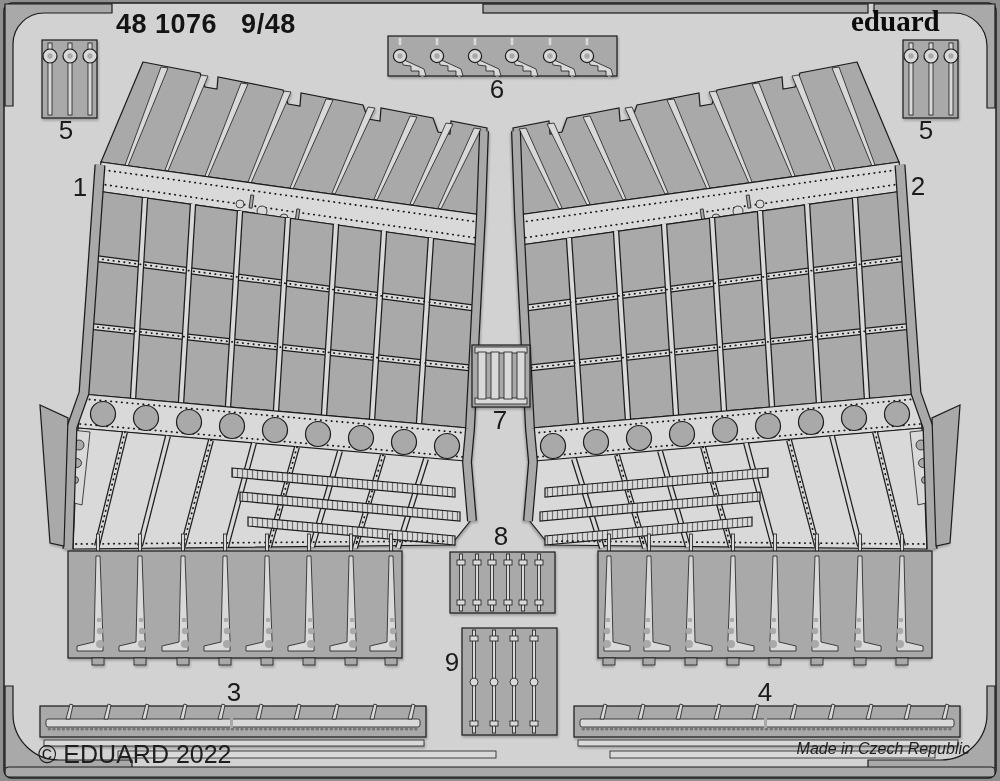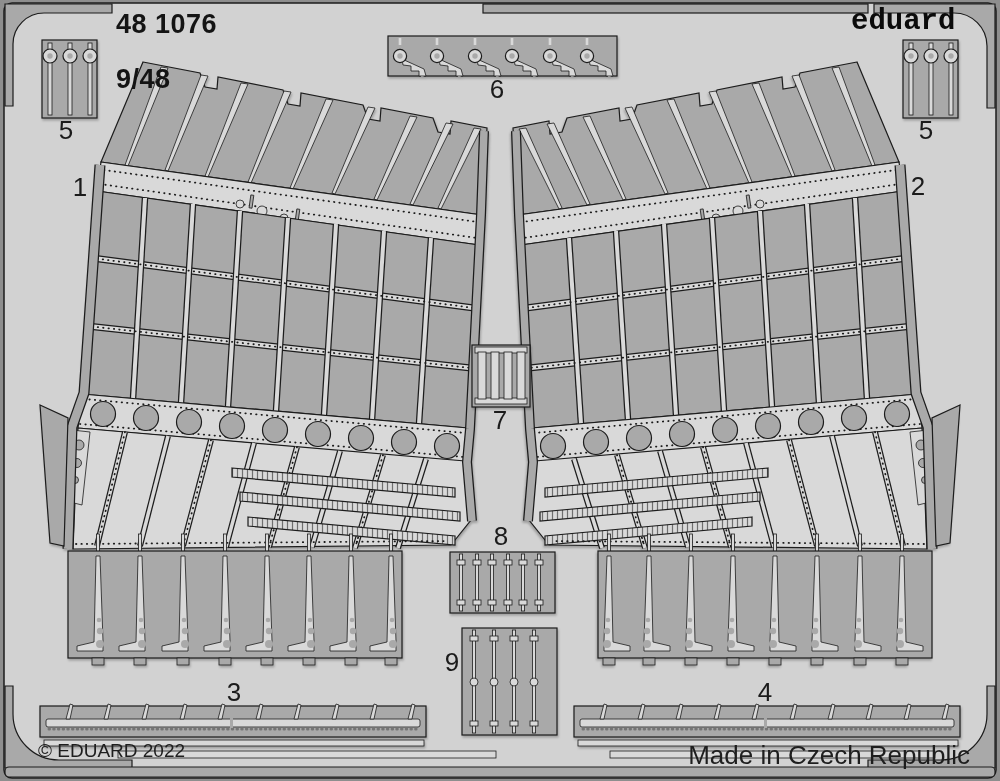--- a/index.html
+++ b/index.html
@@ -20,25 +20,25 @@
   .lt{fill:var(--part-light);}
   .ol{stroke:var(--outline);stroke-width:1.2;}
   .thin{stroke:var(--outline);stroke-width:0.8;}
   .webdark{stroke:var(--outline);fill:none;}
   .weblight{stroke:var(--part-light);fill:none;}
   .dots{stroke:var(--outline);stroke-width:1.8;stroke-dasharray:0.4 5;stroke-linecap:round;fill:none;}
   .beads{stroke:#757575;stroke-width:3;stroke-dasharray:0.5 4.2;stroke-linecap:round;fill:none;}
   .part{filter:drop-shadow(1.5px 2px 1px rgba(40,40,40,0.30));}
   
   .hdr{position:absolute;left:116px;top:9px;display:flex;gap:24px;font-weight:bold;
-       font-size:27px;color:var(--text-dark);letter-spacing:0.5px;white-space:nowrap;flex-direction:column;}
-  .brand{position:absolute;left:851px;top:5px;font-family:Liberation Mono, monospace;font-weight:bold;
+       font-size:27px;color:var(--text-dark);letter-spacing:0.5px;white-space:nowrap;}
+  .brand{position:absolute;left:851px;top:5px;font-family:Liberation Serif, serif;font-weight:bold;
        font-size:29px;color:#0b0b0b;letter-spacing:0px;}
-  .foot-l{position:absolute;left:38px;top:740px;font-size:19px;color:#1e1e1e;}
-  .foot-r{position:absolute;right:30px;top:740px;font-size:26px;color:#1e1e1e;}
+  .foot-l{position:absolute;left:38px;top:740px;font-size:25px;color:#1e1e1e;}
+  .foot-r{position:absolute;right:30px;top:740px;font-size:16px;color:#1e1e1e;font-style:italic;}
   .plabel{position:absolute;width:44px;text-align:center;transform:translate(-50%,-50%);
        font-size:26px;color:#1b1b1b;}
 </style>
 </head>
 <body>
 
 <div id="stage">
 
 <svg width="1000" height="781" viewBox="0 0 1000 781">
   <defs>

